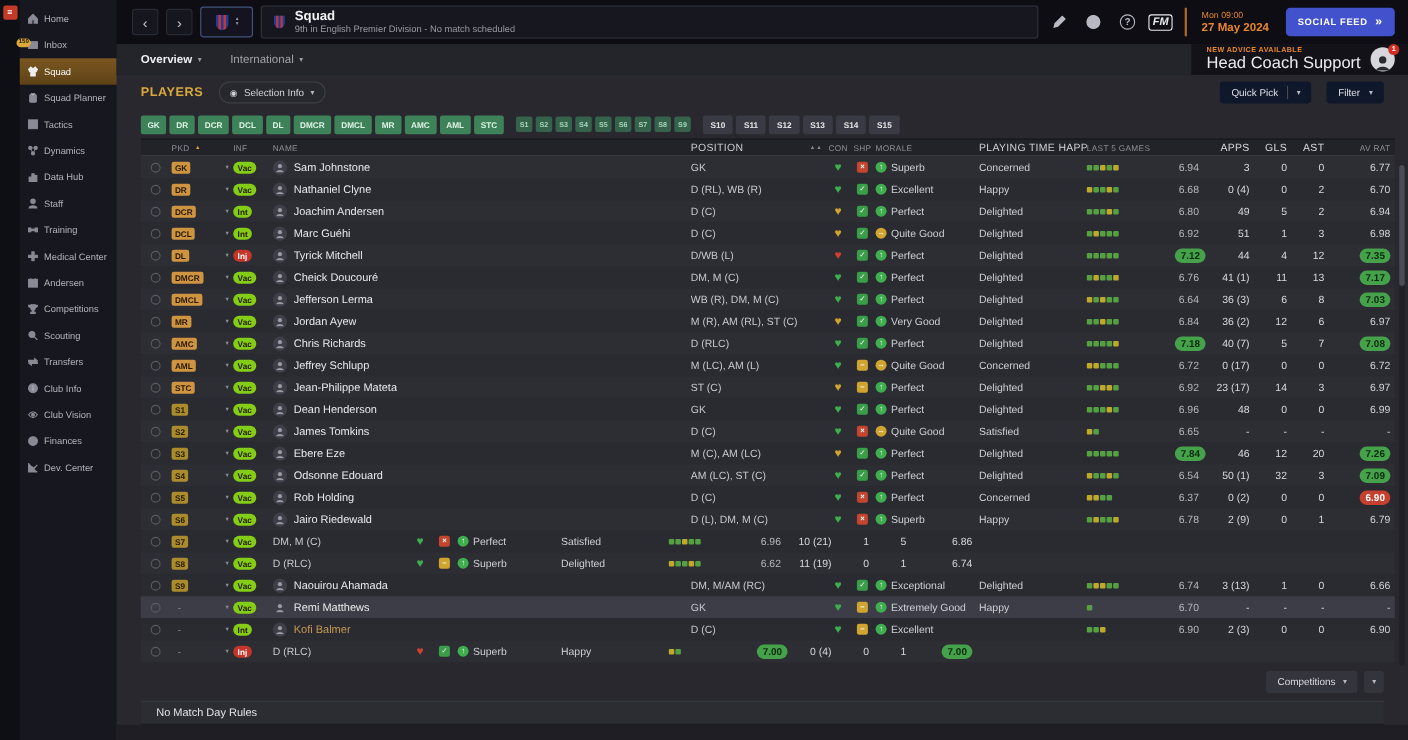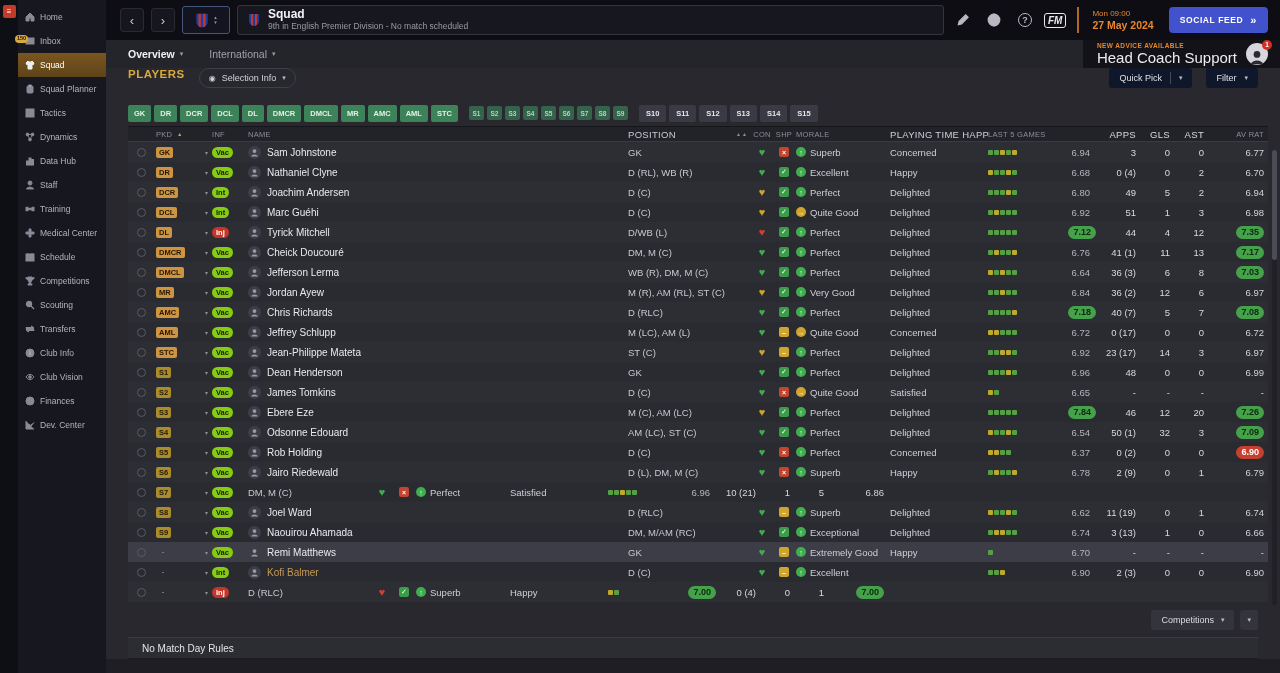--- a/index.html
+++ b/index.html
@@ -48,21 +48,21 @@
   .tchev{font-size:7px;color:#9a9aa2}
   .advice{position:absolute;right:0;top:0;height:28px;background:#121218;display:flex;align-items:center;gap:9px;padding:0 12px 0 14px;cursor:pointer}
   .a1{font-size:6.5px;font-weight:bold;color:#e8872e;letter-spacing:.4px}
   .a2{font-size:15px;color:#ececf0}
   .avatar{position:relative;width:22px;height:22px;border-radius:50%;background:#d6d6dc;display:flex;align-items:flex-end;justify-content:center;overflow:visible}
   .avatar svg{width:16px;height:16px;fill:#2a2a32}
   .abadge{position:absolute;top:-3px;right:-4px;width:10px;height:10px;border-radius:50%;background:#d02f22;color:#fff;font-size:6.5px;font-weight:bold;line-height:10px;text-align:center}
 
   
   .content{flex:1;display:flex;flex-direction:column;background:#28282e;min-height:0}
-  .players-row{height:32px;display:flex;align-items:flex-start;gap:14px;padding:0 22px}
+  .players-row{height:32px;display:flex;align-items:center;gap:14px;padding:0 22px}
   .players-title{font-size:11.5px;font-weight:bold;color:#d9a93c;letter-spacing:.5px}
   .sel-info{display:flex;align-items:center;gap:6px;height:20px;background:#27272e;border:1px solid #3f3f48;border-radius:10px;padding:0 9px;color:#d4d4da;font-size:9px;cursor:pointer}
   .sel-info .tic{font-size:8px;color:#cfcfd6}
   .spacer{flex:1}
   .qp,.fl{display:flex;align-items:center;gap:8px;height:20px;background:#0f172a;border:none;border-radius:3px;padding:0 10px;color:#e0e0e6;font-size:9px;cursor:pointer}
   .qpsep{width:1px;height:12px;background:#4a4a54}
   .bchev{font-size:7px;color:#b9b9c2}
 
   .filters-row{height:26px;display:flex;align-items:center;gap:3px;padding:0 22px}
   .pos-btn{border:none;cursor:pointer;font-weight:bold;border-radius:2px}
@@ -234,21 +234,21 @@
         </span>
         <span class="sb-lb">Medical Center</span>
       </div>
       <div class="sb-item">
         <span class="sb-ic">
           <svg viewBox="0 0 10 10" fill="none" stroke-width="1">
             <rect x="1" y="2" width="8" height="7"></rect>
             <path d="M1 4h8M3 1v2M7 1v2"></path>
           </svg>
         </span>
-        <span class="sb-lb">Schedule</span>
+        <span class="sb-lb">Andersen</span>
       </div>
       <div class="sb-item">
         <span class="sb-ic">
           <svg viewBox="0 0 10 10">
             <path d="M3 1h4v3a2 2 0 1 1-4 0zM1 1.5h1.5v2A2 2 0 0 1 1 2.5zM9 1.5H7.5v2A2 2 0 0 0 9 2.5zM4.3 6h1.4v2H7v1H3V8h1.3z"></path>
           </svg>
         </span>
         <span class="sb-lb">Competitions</span>
       </div>
       <div class="sb-item">
@@ -1312,29 +1312,20 @@
             <div class="cell c-check">
               <span class="rowcheck"></span>
             </div>
             <div class="cell c-pkd">
               <span class="pkd-badge pk-sub">S8</span>
               <span class="pkd-chev">▾</span>
             </div>
             <div class="cell c-inf">
               <span class="inf-badge inf-vac">Vac</span>
             </div>
-            <div class="cell c-name">
-              <span class="face">
-                <svg viewBox="0 0 10 10">
-                  <circle cx="5" cy="3.4" r="2.1"></circle>
-                  <path d="M1.2 9.5c.7-3 6.9-3 7.6 0z"></path>
-                </svg>
-              </span>
-              <span class="nm">Joel Ward</span>
-            </div>
             <div class="cell c-pos">D (RLC)</div>
             <div class="cell c-con">
               <span class="heart" style="color: rgb(63, 174, 78);">♥</span>
             </div>
             <div class="cell c-shp">
               <span class="shp" style="background: rgb(207, 165, 47);">–</span>
             </div>
             <div class="cell c-mor">
               <span class="mor-ic" style="background: rgb(63, 174, 78);">↑</span>
               <span class="mor-tx">Superb</span>

